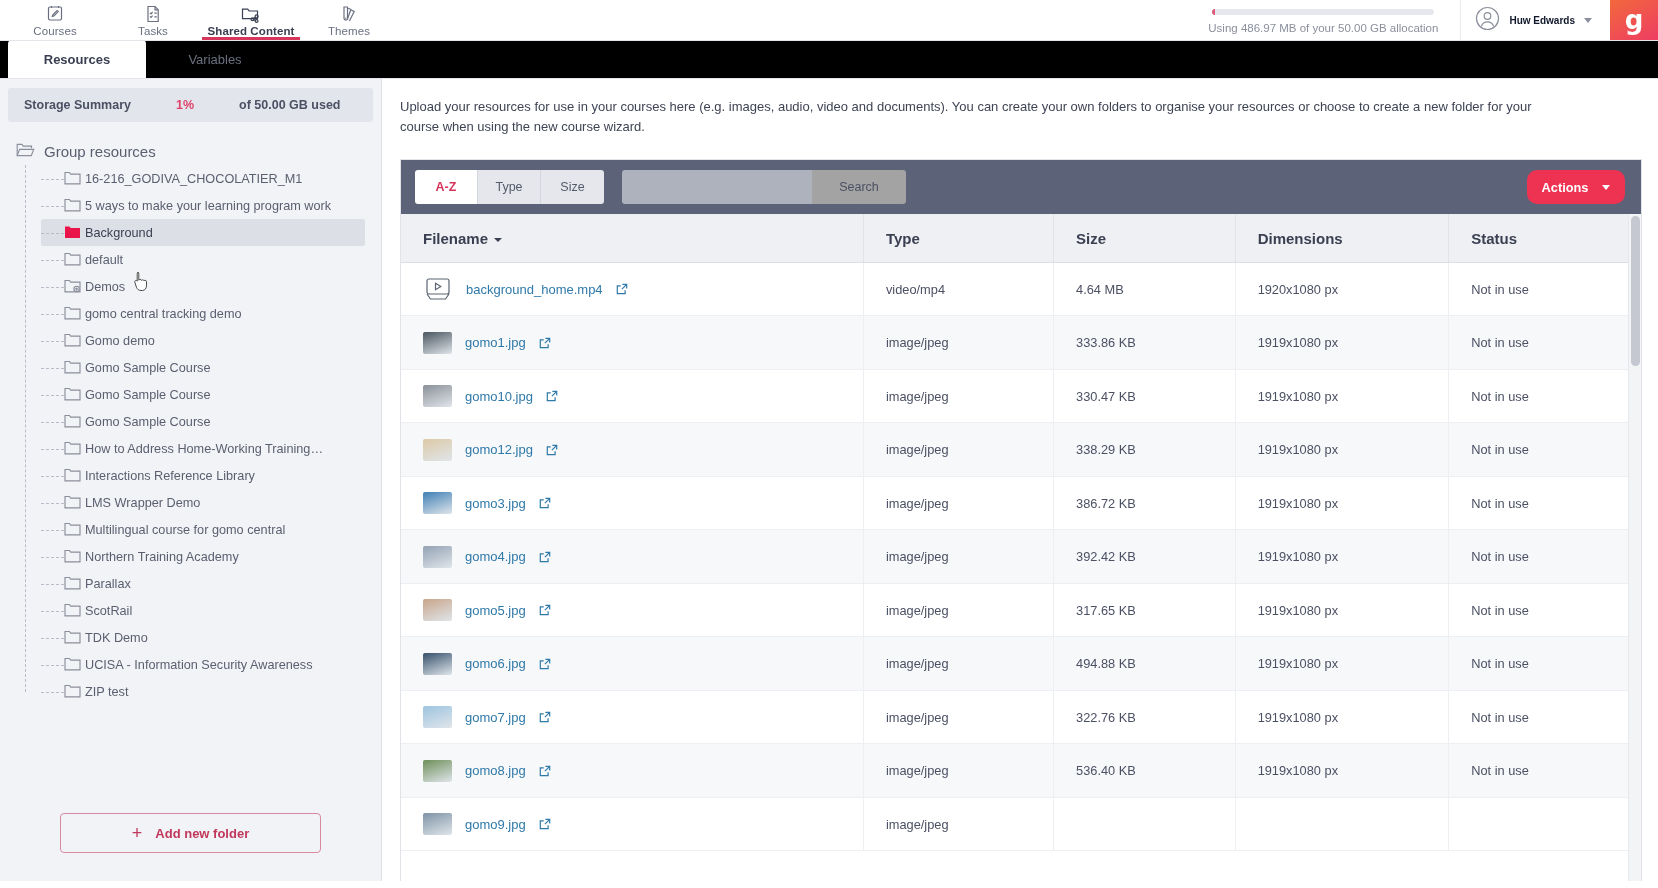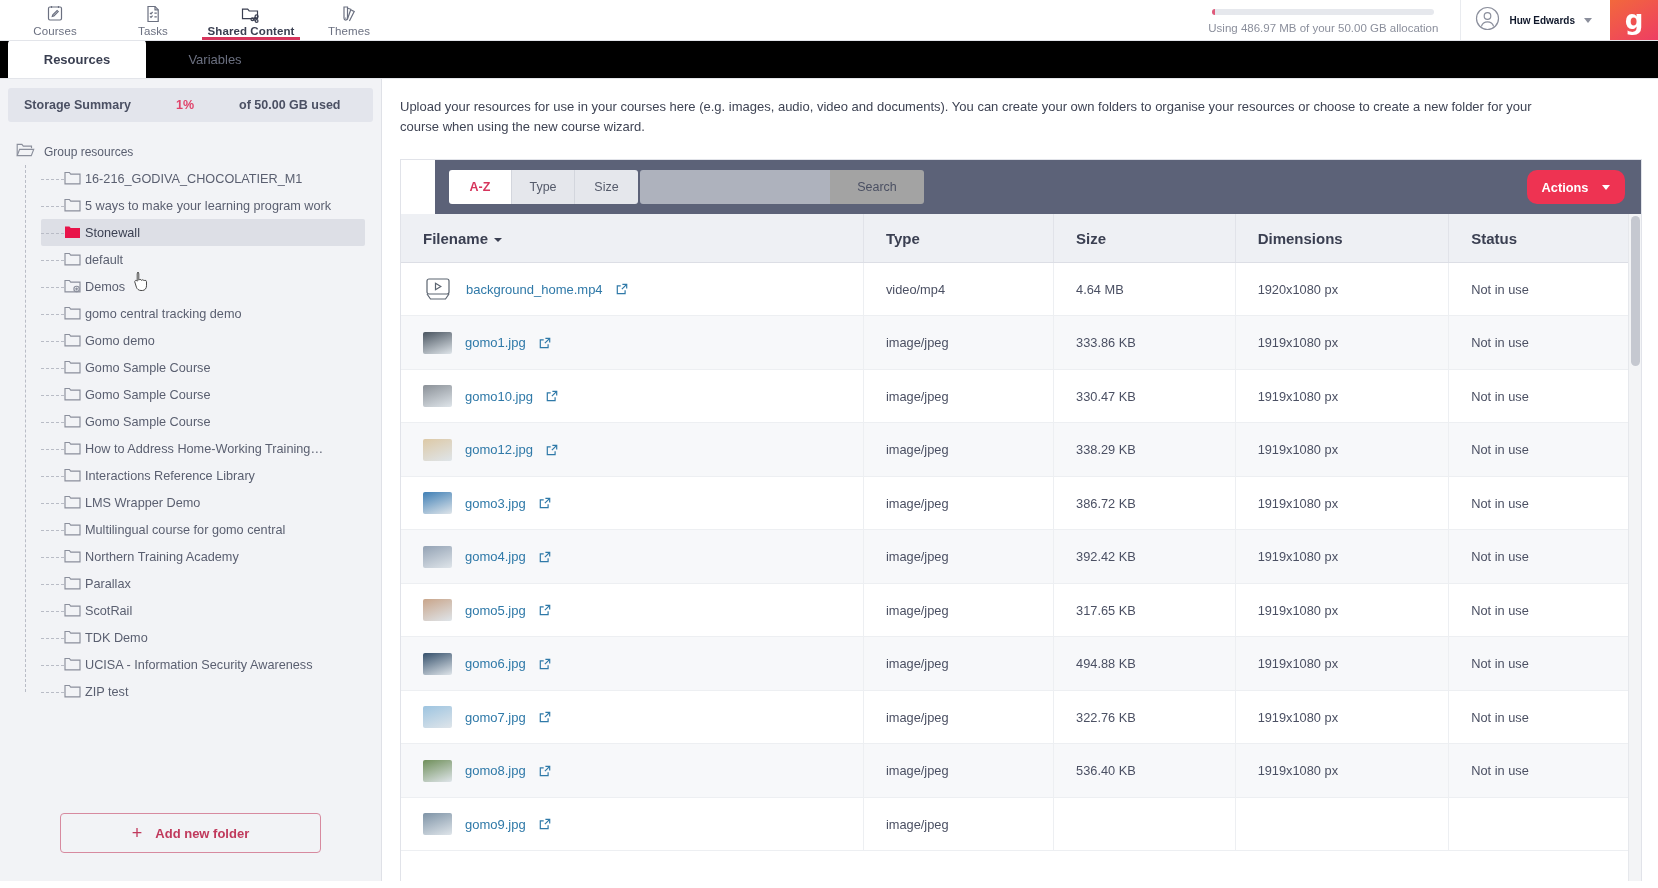--- a/index.html
+++ b/index.html
@@ -131,21 +131,21 @@
 
   .tree {
     flex: 1;
     padding: 12px 0 0 16px;
     overflow: hidden;
     position: relative;
   }
   .tree-root {
     display: flex; align-items: center; gap: 9px;
     height: 27px;
-    font-size: 12px; color: #5a5f70;
+    font-size: 15px; color: #5a5f70;
   }
   .tree-children {
     position: relative;
     margin-left: 9px;
     padding-left: 16px;
   }
   .tree-children::before {
     content: "";
     position: absolute;
     left: 0; top: 0; bottom: 13px;
@@ -217,23 +217,22 @@
     border: 1px solid #e1e3e9;
     border-bottom: none;
     overflow: hidden;
     background: #fff;
   }
   .panel-toolbar {
     background: #5c6278;
     height: 54px;
     display: flex; align-items: center;
     padding: 0 16px 0 14px;
-    gap: 2px;
+    gap: 18px;
     flex-shrink: 0;
-    margin-left: 34px;
   }
   .seg-group { display: flex; border-radius: 3px; overflow: hidden; }
   .seg {
     min-width: 63px; height: 34px;
     display: flex; align-items: center; justify-content: center;
     font-size: 12.5px;
     background: #e5e7ec;
     color: #555b6b;
     cursor: pointer;
     border-right: 1px solid #d3d6dd;
@@ -486,21 +485,21 @@
           <div class="tree-item">
             <span class="fld"><svg width="17" height="14" viewBox="0 0 17 14" fill="none" stroke="#8b8f9c" stroke-width="1.15">
                 <path d="M1 12.9V1.5h4.4l1.3 1.6H16v9.8z"></path>
               </svg></span>
             <span class="nm">5 ways to make your learning program work</span>
           </div>
           <div class="tree-item selected">
             <span class="fld"><svg width="17" height="14" viewBox="0 0 17 14">
                 <path d="M1 12.9V1.5h4.4l1.3 1.6H16v9.8z" fill="#e8144a"></path>
               </svg></span>
-            <span class="nm">Stonewall</span>
+            <span class="nm">Background</span>
           </div>
           <div class="tree-item">
             <span class="fld"><svg width="17" height="14" viewBox="0 0 17 14" fill="none" stroke="#8b8f9c" stroke-width="1.15">
                 <path d="M1 12.9V1.5h4.4l1.3 1.6H16v9.8z"></path>
               </svg></span>
             <span class="nm">default</span>
           </div>
           <div class="tree-item">
             <span class="fld"><svg width="17" height="15" viewBox="0 0 17 15" fill="none" stroke="#8b8f9c" stroke-width="1.15">
                 <path d="M1 12.9V1.5h4.4l1.3 1.6H16v9.8z"></path>

